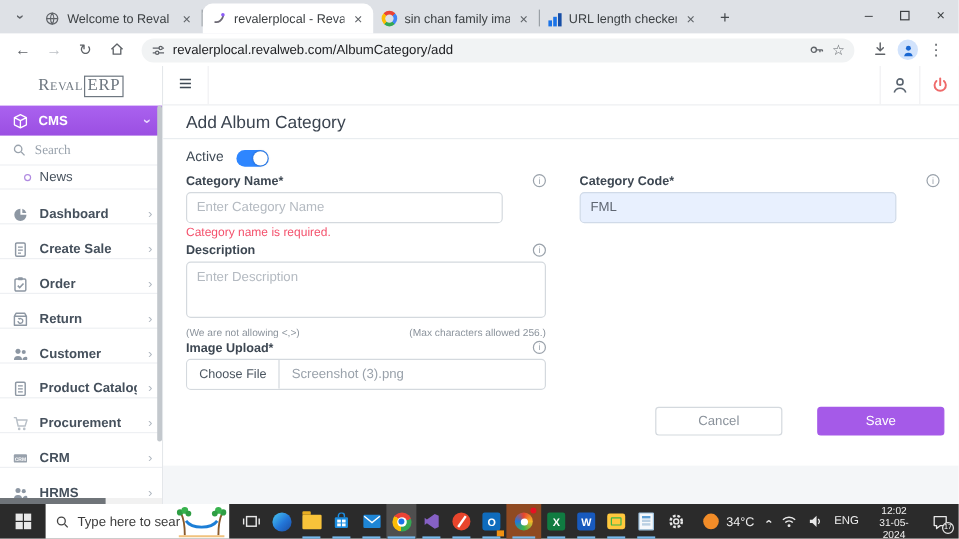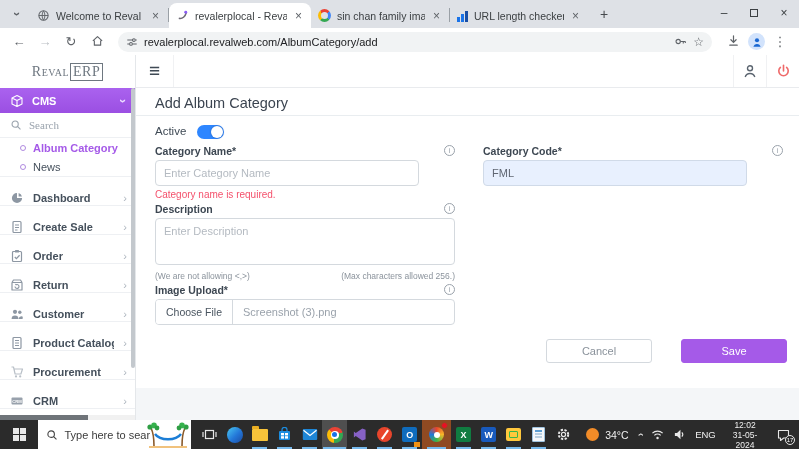--- a/index.html
+++ b/index.html
@@ -242,24 +242,20 @@
     </div>
 
     <div class="srchrow">
       <svg width="12" height="12" viewBox="0 0 14 14">
           <circle cx="6" cy="6" r="3.6" fill="none" stroke="#9aa3ad" stroke-width="1.3"></circle>
           <path d="M9 9l3.2 3.2" stroke="#9aa3ad" stroke-width="1.3"></path>
         </svg>
       <input placeholder="Search" style="">
     </div>
 
-    <div class="subitem sel">
-      <span class="dot"></span>
-      <span>Album Category</span>
-    </div>
     <div class="subitem norm">
       <span class="dot"></span>
       <span>News</span>
     </div>
 
     <div class="menuitem">
       <svg width="14" height="14" viewBox="0 0 14 14">
           <path d="M7 7V1.9A5.1 5.1 0 1 1 1.9 7z" fill="#8d97a3" transform="rotate(90 7 7)"></path>
           <path d="M8.6 5.4V2A5.1 5.1 0 0 1 12 5.4z" fill="#8d97a3"></path>
         </svg>

